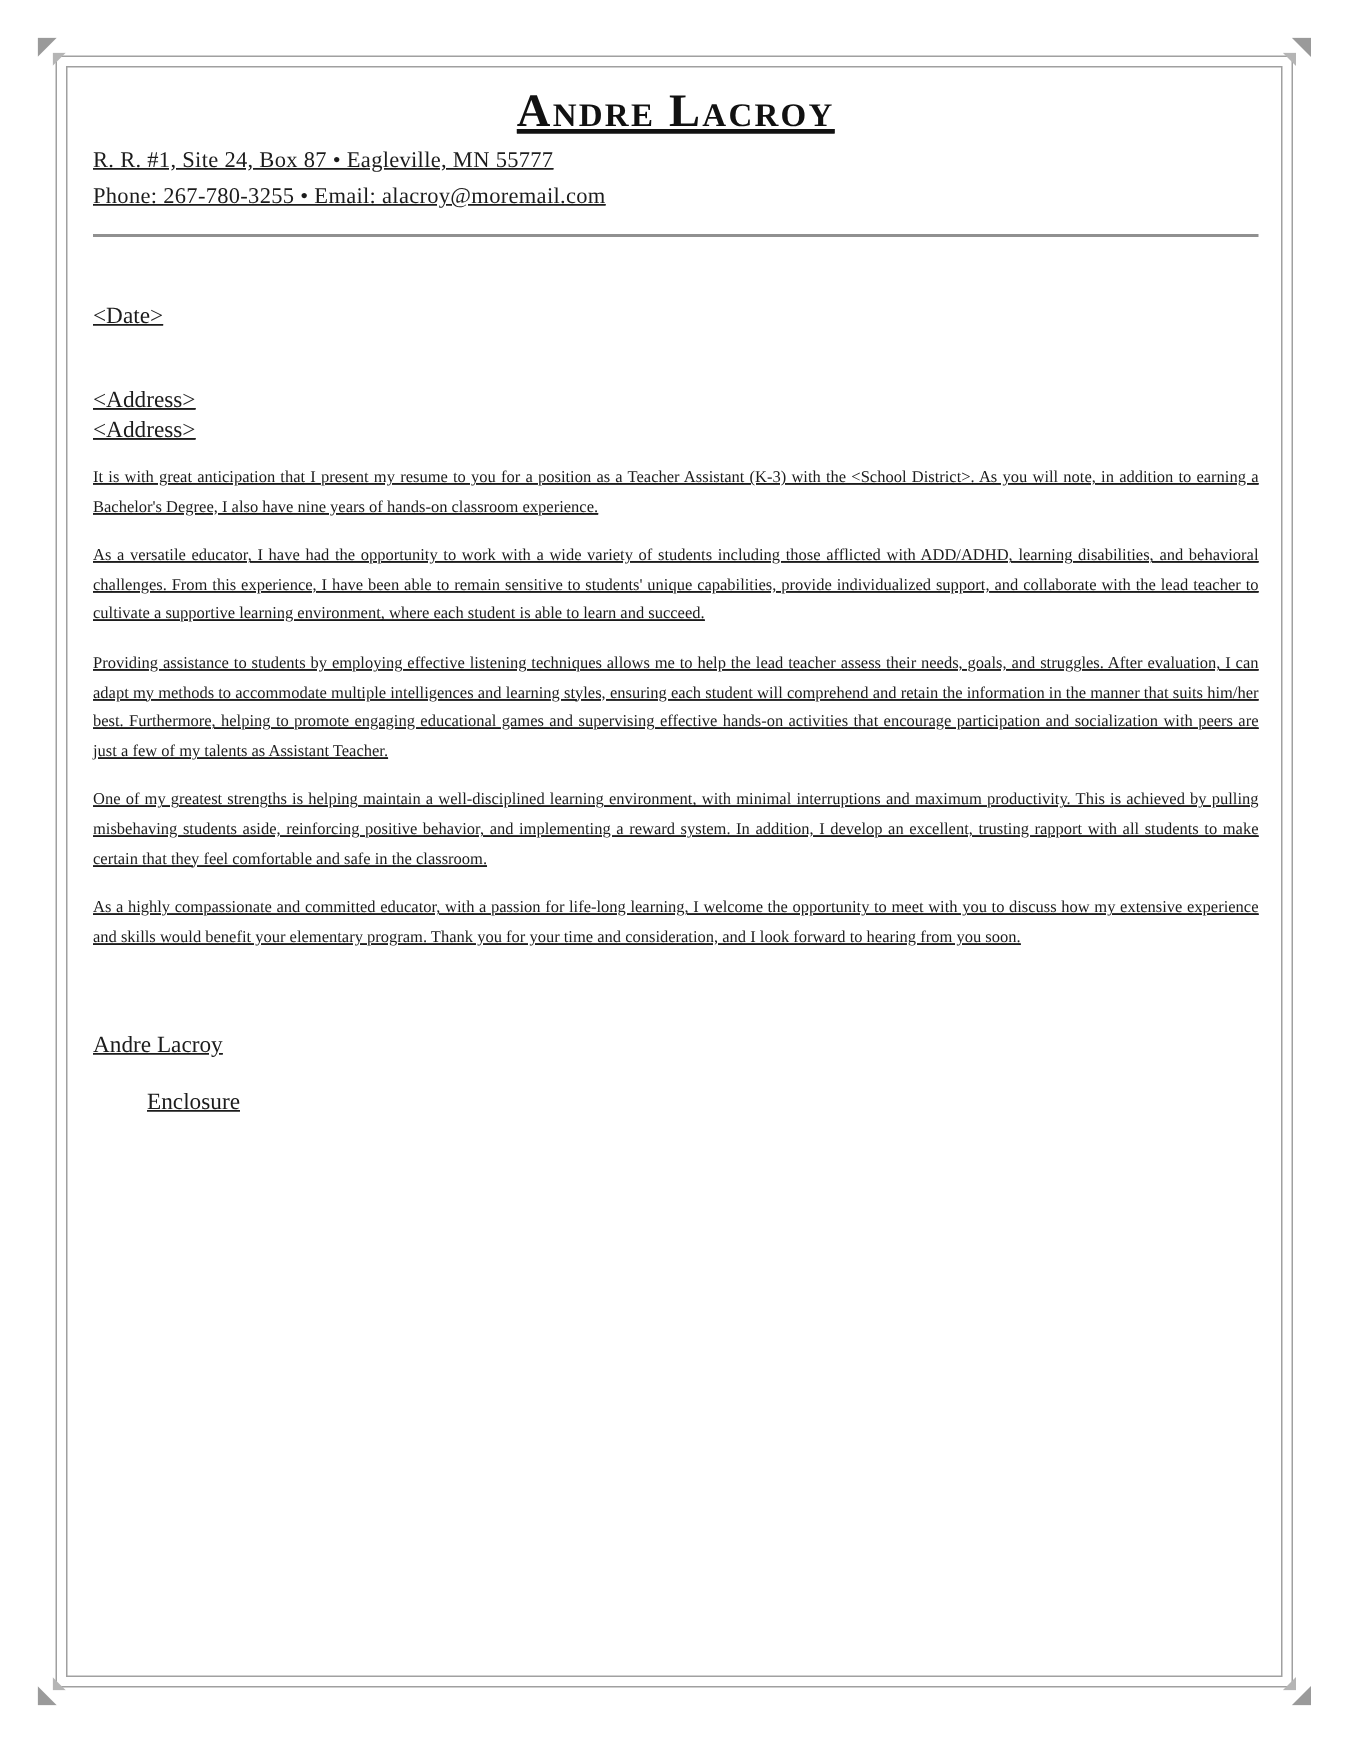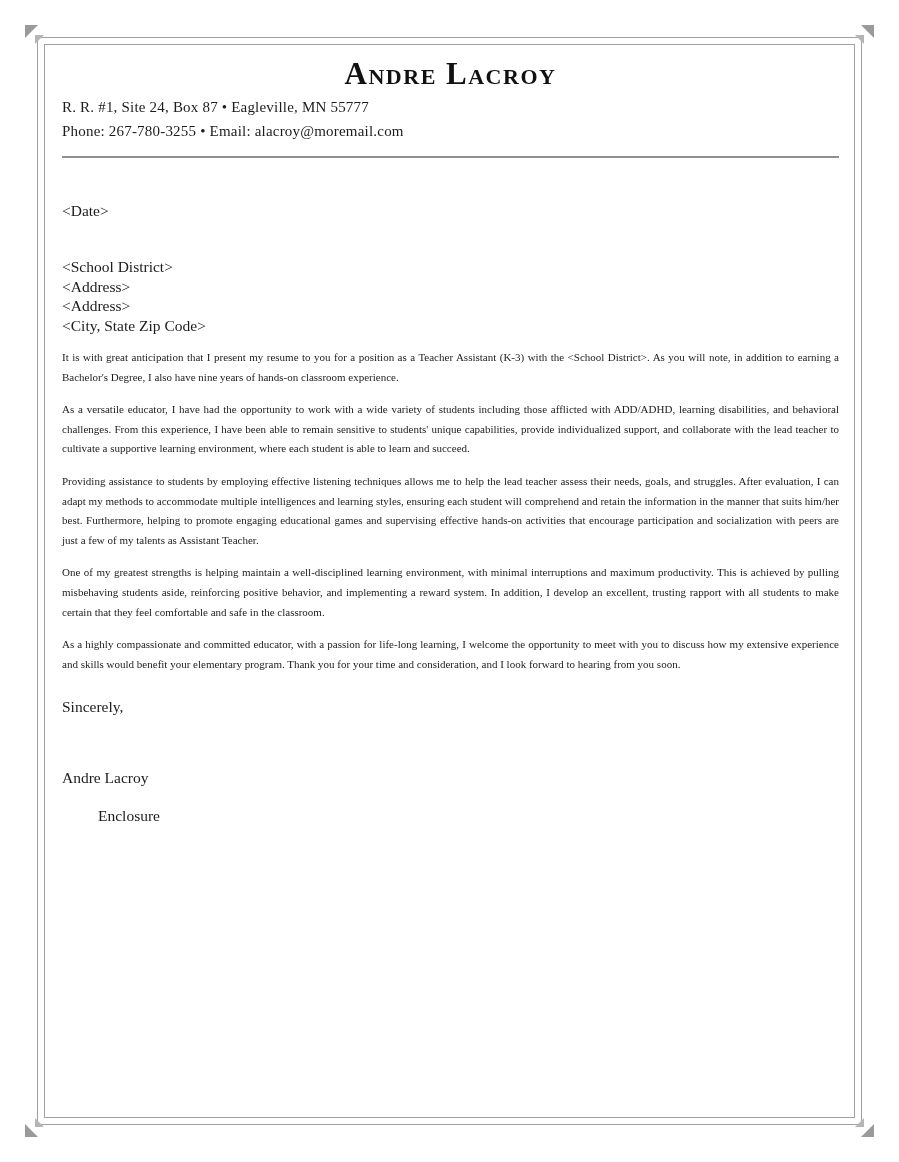--- a/index.html
+++ b/index.html
@@ -1,15 +1,15 @@
 <!DOCTYPE html>
 <html><head>
 <meta charset="utf-8">
 <style>
-  * { box-sizing: border-box; }
+  * { box-sizing: border-box; text-decoration: underline; }
   html, body { margin: 0; padding: 0; }
   body {
     width: 899px;
     height: 1162px;
     background: #ffffff;
     position: relative;
     font-family: "Liberation Serif", "DejaVu Serif", serif;
     color: #1c1c1c;
     overflow: hidden;
   }
@@ -105,32 +105,29 @@
 <div class="content">
 
   <div class="name">Andre Lacroy</div>
   <div class="hdr-line">R. R. #1, Site 24, Box 87 • Eagleville, MN 55777</div>
   <div class="hdr-line">Phone: 267-780-3255 • Email: alacroy@moremail.com</div>
   <div class="rule"></div>
 
   <div class="date">&lt;Date&gt;</div>
 
   <div class="recipient">
-    <div>&lt;School District&gt;</div>
     <div>&lt;Address&gt;</div>
     <div>&lt;Address&gt;</div>
-    <div>&lt;City, State Zip Code&gt;</div>
   </div>
 
 
   <div class="body">
     <p>It is with great anticipation that I present my resume to you for a position as a Teacher Assistant (K-3) with the &lt;School District&gt;. As you will note, in addition to earning a Bachelor's Degree, I also have nine years of hands-on classroom experience.</p>
     <p>As a versatile educator, I have had the opportunity to work with a wide variety of students including those afflicted with ADD/ADHD, learning disabilities, and behavioral challenges. From this experience, I have been able to remain sensitive to students' unique capabilities, provide individualized support, and collaborate with the lead teacher to cultivate a supportive learning environment, where each student is able to learn and succeed.</p>
     <p>Providing assistance to students by employing effective listening techniques allows me to help the lead teacher assess their needs, goals, and struggles. After evaluation, I can adapt my methods to accommodate multiple intelligences and learning styles, ensuring each student will comprehend and retain the information in the manner that suits him/her best. Furthermore, helping to promote engaging educational games and supervising effective hands-on activities that encourage participation and socialization with peers are just a few of my talents as Assistant Teacher.</p>
     <p>One of my greatest strengths is helping maintain a well-disciplined learning environment, with minimal interruptions and maximum productivity. This is achieved by pulling misbehaving students aside, reinforcing positive behavior, and implementing a reward system. In addition, I develop an excellent, trusting rapport with all students to make certain that they feel comfortable and safe in the classroom.</p>
     <p>As a highly compassionate and committed educator, with a passion for life-long learning, I welcome the opportunity to meet with you to discuss how my extensive experience and skills would benefit your elementary program. Thank you for your time and consideration, and I look forward to hearing from you soon.</p>
   </div>
 
-  <div class="closing">Sincerely,</div>
   <div class="signature">Andre Lacroy</div>
   <div class="enclosure">Enclosure</div>
 
 </div>
 
 </body></html>

